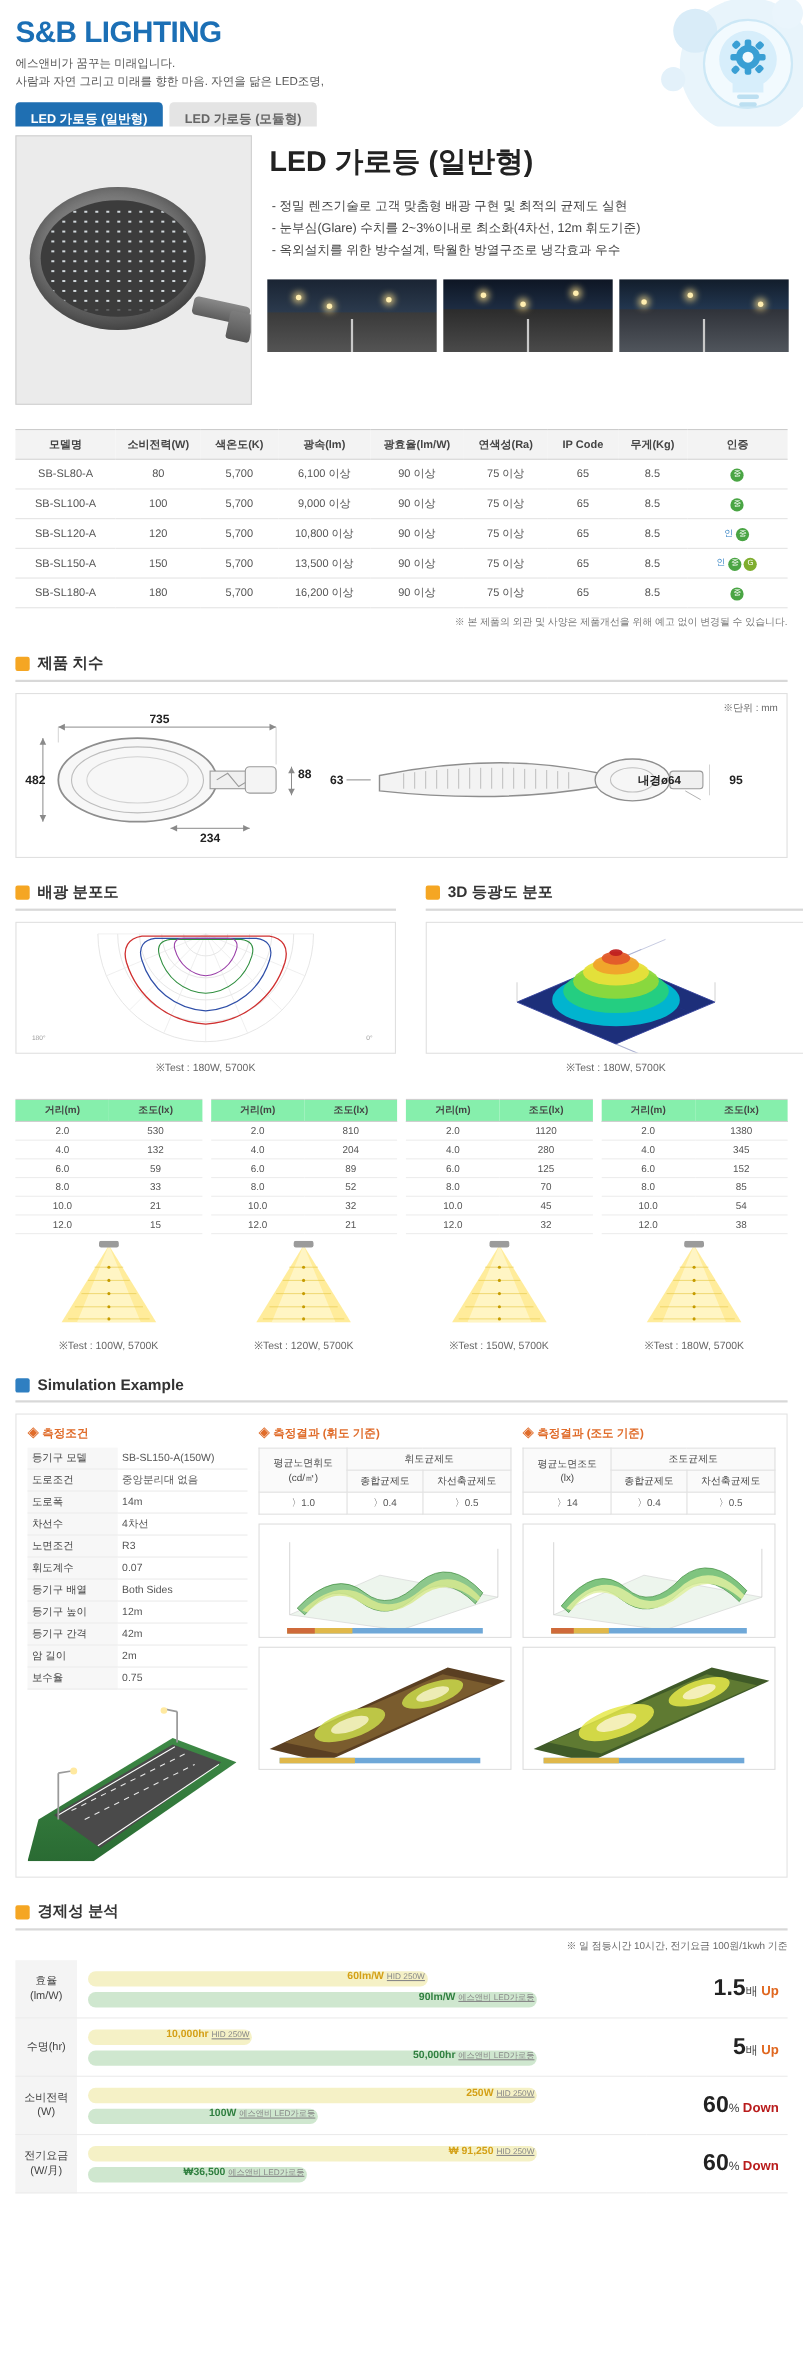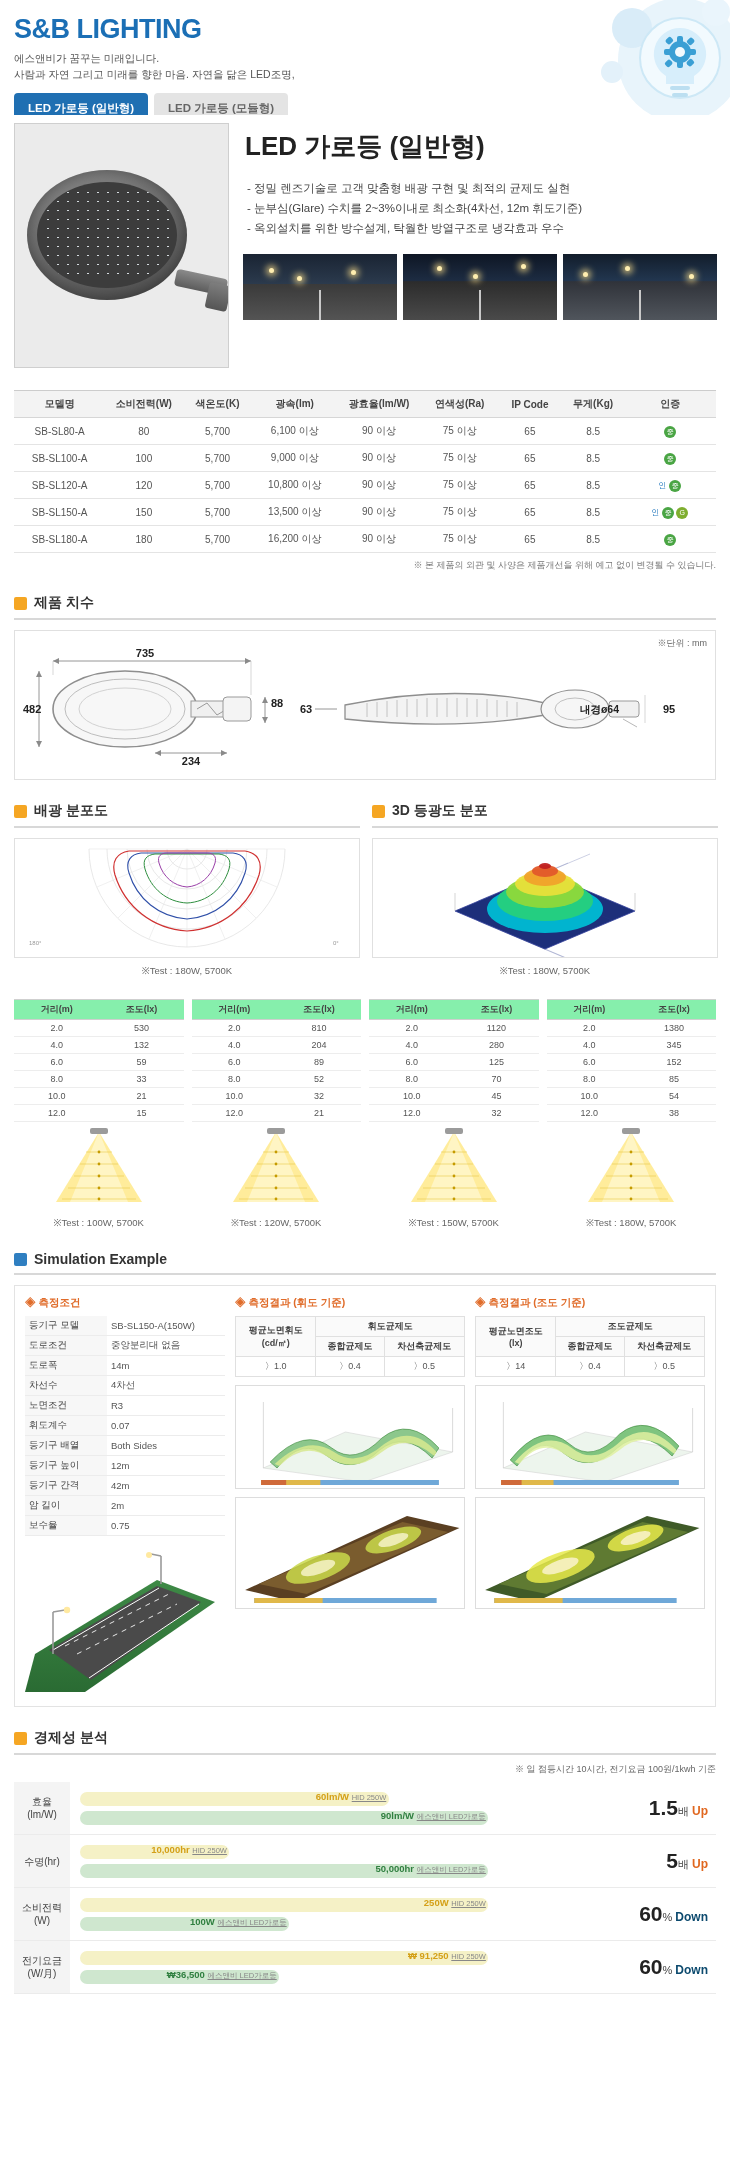--- a/index.html
+++ b/index.html
@@ -73,21 +73,21 @@
   .note { text-align:right; font-size:9px; color:#777; margin-top:6px; }
   .cert-dot { display:inline-block; width:12px; height:12px; border-radius:50%; background:#4aa544; color:#fff; font-size:7px; line-height:12px; text-align:center; margin:0 1px; }
   .cert-dot.g { background:#7fae2f; }
   .cert-txt { font-size:8px; color:#2f7fc1; margin-right:2px; }
 
   
   .dim-box { border:1px solid #e0e0e0; margin-top:10px; height:150px; position:relative; background:#fff; }
   .unit { position:absolute; right:8px; top:6px; font-size:9px; color:#666; }
 
   
-  .two-col { display:flex; gap:12px; padding:0 14px; margin-top:22px; }
+  .two-col { display:flex; gap:27px; padding:0 14px; margin-top:22px; }
   .col { flex:1; }
   .chart-box { border:1px solid #e0e0e0; margin-top:10px; height:120px; position:relative; background:#fff; overflow:hidden; }
   .caption { text-align:center; font-size:9.5px; color:#666; margin-top:6px; }
 
   
   .illum-row { display:flex; gap:8px; margin-top:12px; }
   .illum-cell { flex:1; }
   .illum-tbl { width:100%; border-collapse:collapse; font-size:9px; }
   .illum-tbl th { border-top:1px solid #cfcfcf; border-bottom:1px solid #cfcfcf; background:#86efac; padding:3px 0; color:#444; font-weight:bold; }
   .illum-tbl td { border-bottom:1px solid #ededed; padding:3px 0; text-align:center; color:#555; }
@@ -98,40 +98,40 @@
   .sim-box { border:1px solid #e3e3e3; margin-top:10px; padding:10px; background:#fff; }
   .sim-cols { display:flex; gap:10px; }
   .sim-c1 { width:200px; }
   .sim-c2 { flex:1; }
   .sim-c3 { flex:1; }
   .sub-h { color:#e06c2a; font-weight:bold; font-size:10.5px; margin-bottom:6px; }
   table.cond { width:100%; border-collapse:collapse; font-size:9.5px; }
   table.cond td { border-bottom:1px solid #ececec; padding:3px 4px; color:#555; }
   table.cond td.k { background:#f7f7f7; width:82px; color:#444; }
   table.res { width:100%; border-collapse:collapse; font-size:9px; text-align:center; }
-  table.res th { border:1px solid #e0e0e0; background:#fafafa; padding:3px 2px; font-weight:bold; color:#444; }
+  table.res th { border:1px solid #e0e0e0; background:#fafafa; padding:3px 2px; font-weight:normal; color:#444; }
   table.res td { border:1px solid #e0e0e0; padding:3px 2px; color:#555; }
   .img-ph { border:1px solid #ddd; height:104px; margin-top:8px; position:relative; overflow:hidden; background:#fff; }
   .road-render { border:1px solid #ddd; height:112px; margin-top:8px; position:relative; overflow:hidden; }
   .sim-road { height:150px; margin-top:10px; position:relative; overflow:hidden; border:none; }
 
   
   .eco-note { text-align:right; font-size:9px; color:#666; margin-top:8px; }
   .eco-tbl { width:100%; border-collapse:collapse; margin-top:6px; }
   .eco-tbl td { border-bottom:1px solid #ebebeb; vertical-align:middle; }
   .eco-label { width:56px; background:#f4f4f4; text-align:center; font-size:10px; color:#444; padding:10px 2px; line-height:1.3; }
   .eco-bars { padding:7px 10px; position:relative; }
   .bar { height:14px; border-radius:7px; position:relative; margin:3px 0; }
   .bar-txt { position:absolute; font-size:9.5px; font-weight:bold; white-space:nowrap; top:-1px; }
   .bar-sub { font-size:7.5px; color:#888; font-weight:normal;text-decoration:underline; }
   .eco-val { width:128px; text-align:right; padding:6px 8px; white-space:nowrap; }
   .eco-num { font-size:21px; font-weight:bold; color:#222; }
   .eco-unit { font-size:11px; color:#444; }
   .eco-dir { font-size:12px; font-weight:bold; color:#e0671f; }
-  .eco-dir.down { color:#0c4a6e; }
+  .eco-dir.down { color:#b91c1c; }
 </style>
 </head>
 <body>
 
 <div class="page">
 
   <div class="header">
     <div class="header-deco">
       <svg width="250" height="118" viewBox="0 0 250 118">
         <circle cx="200" cy="60" r="62" fill="#e8f4fb"></circle>

